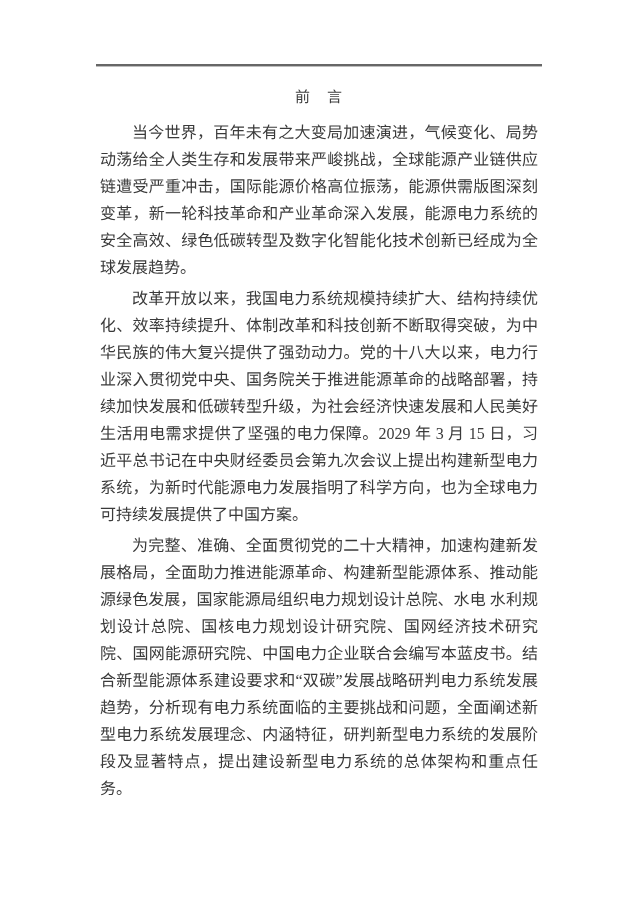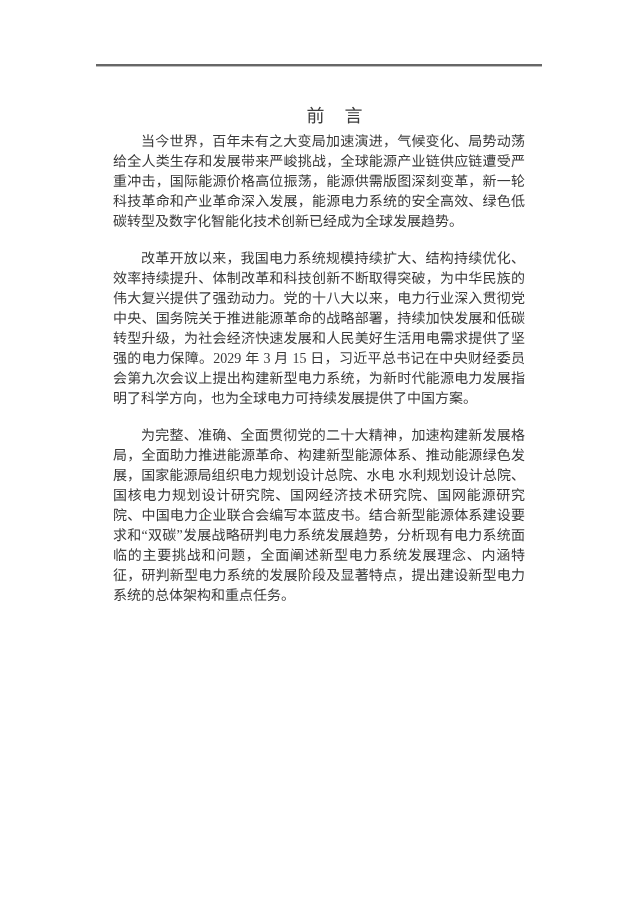--- a/index.html
+++ b/index.html
@@ -22,37 +22,37 @@
     width: 446px;
     height: 2px;
     background: #676767;
     border-bottom: 1px solid #bdbdbd;
   }
   .page-title {
     position: absolute;
     top: 85px;
     left: 96px;
     width: 446px;
-    margin: 16px;
+    margin: 0;
     text-align: center;
-    font-size: 18px;
+    font-size: 15px;
     font-weight: normal;
     letter-spacing: 1px;
     color: #3d3d3d;
   }
   .preface-body {
     position: absolute;
     top: 115px;
     left: 96px;
     width: 446px;
   }
   .preface-body p {
-    margin: 17px;
-    font-size: 14px;
-    line-height: 20px;
+    margin: 4px;
+    font-size: 16px;
+    line-height: 27px;
     color: #3a3a3a;
     text-align: justify;
     text-justify: inter-ideograph;
     text-indent: 2em;
   }
 </style>
 </head>
 <body>
 
 <div class="page">

